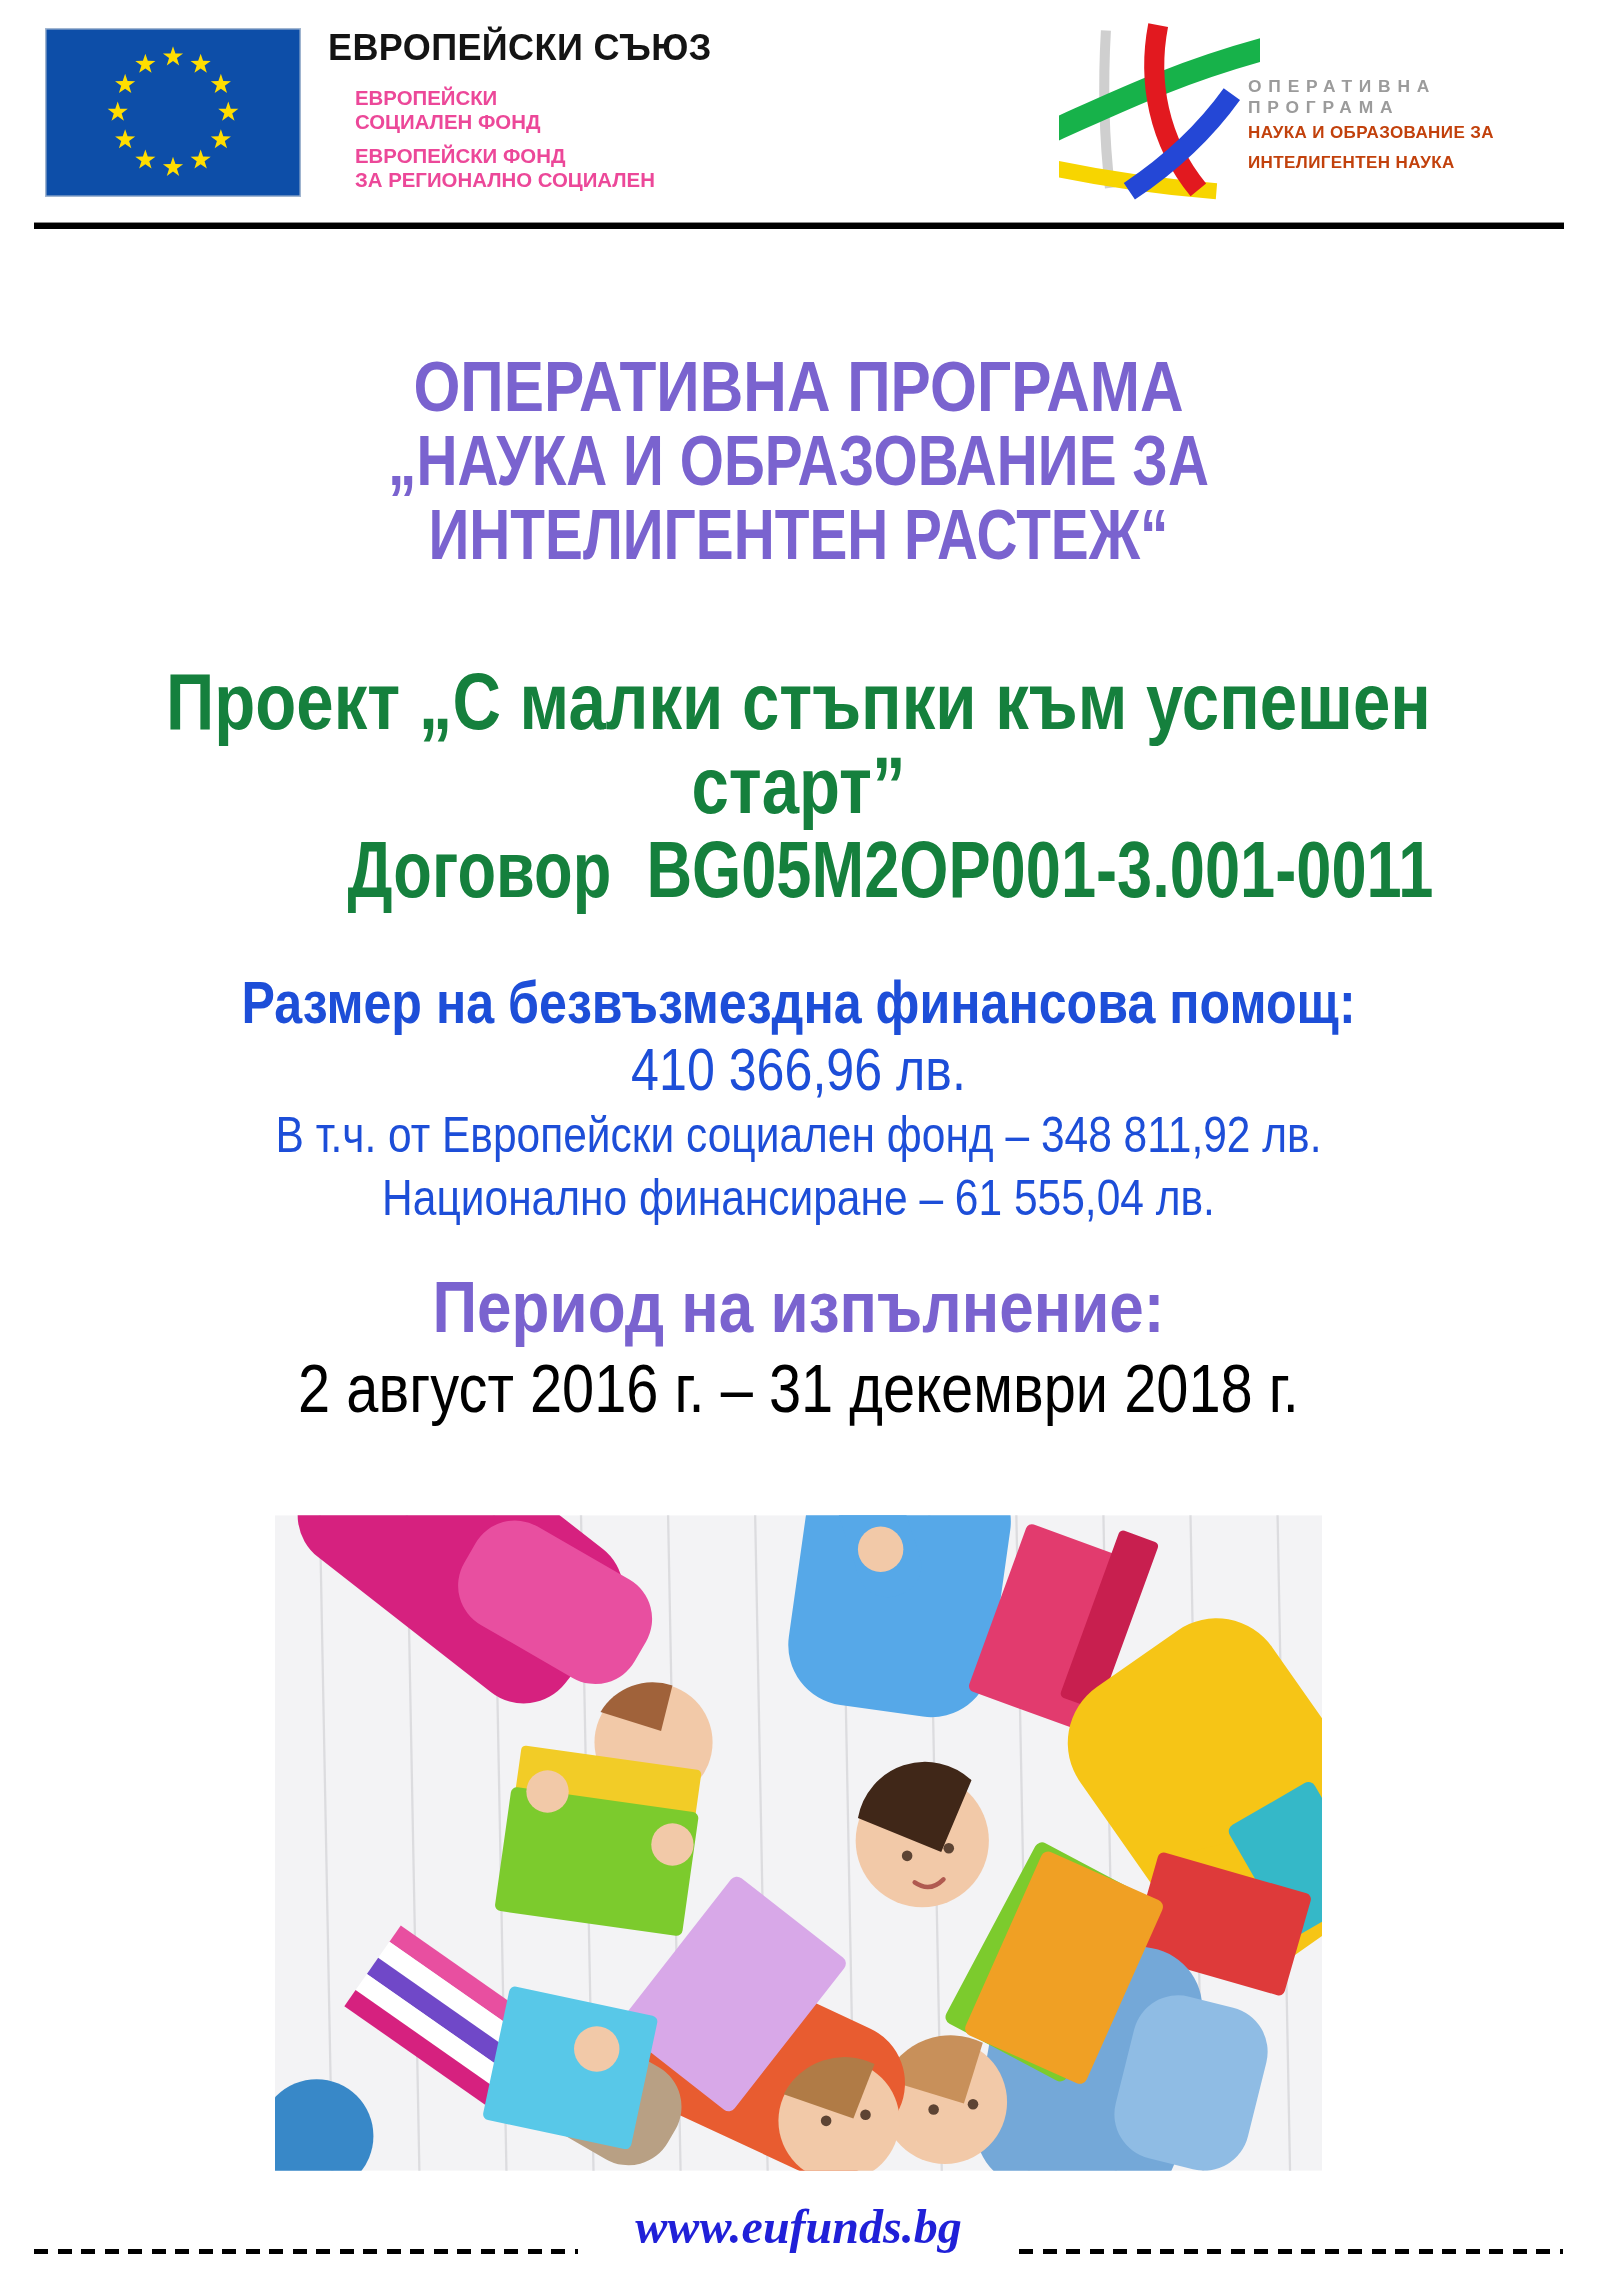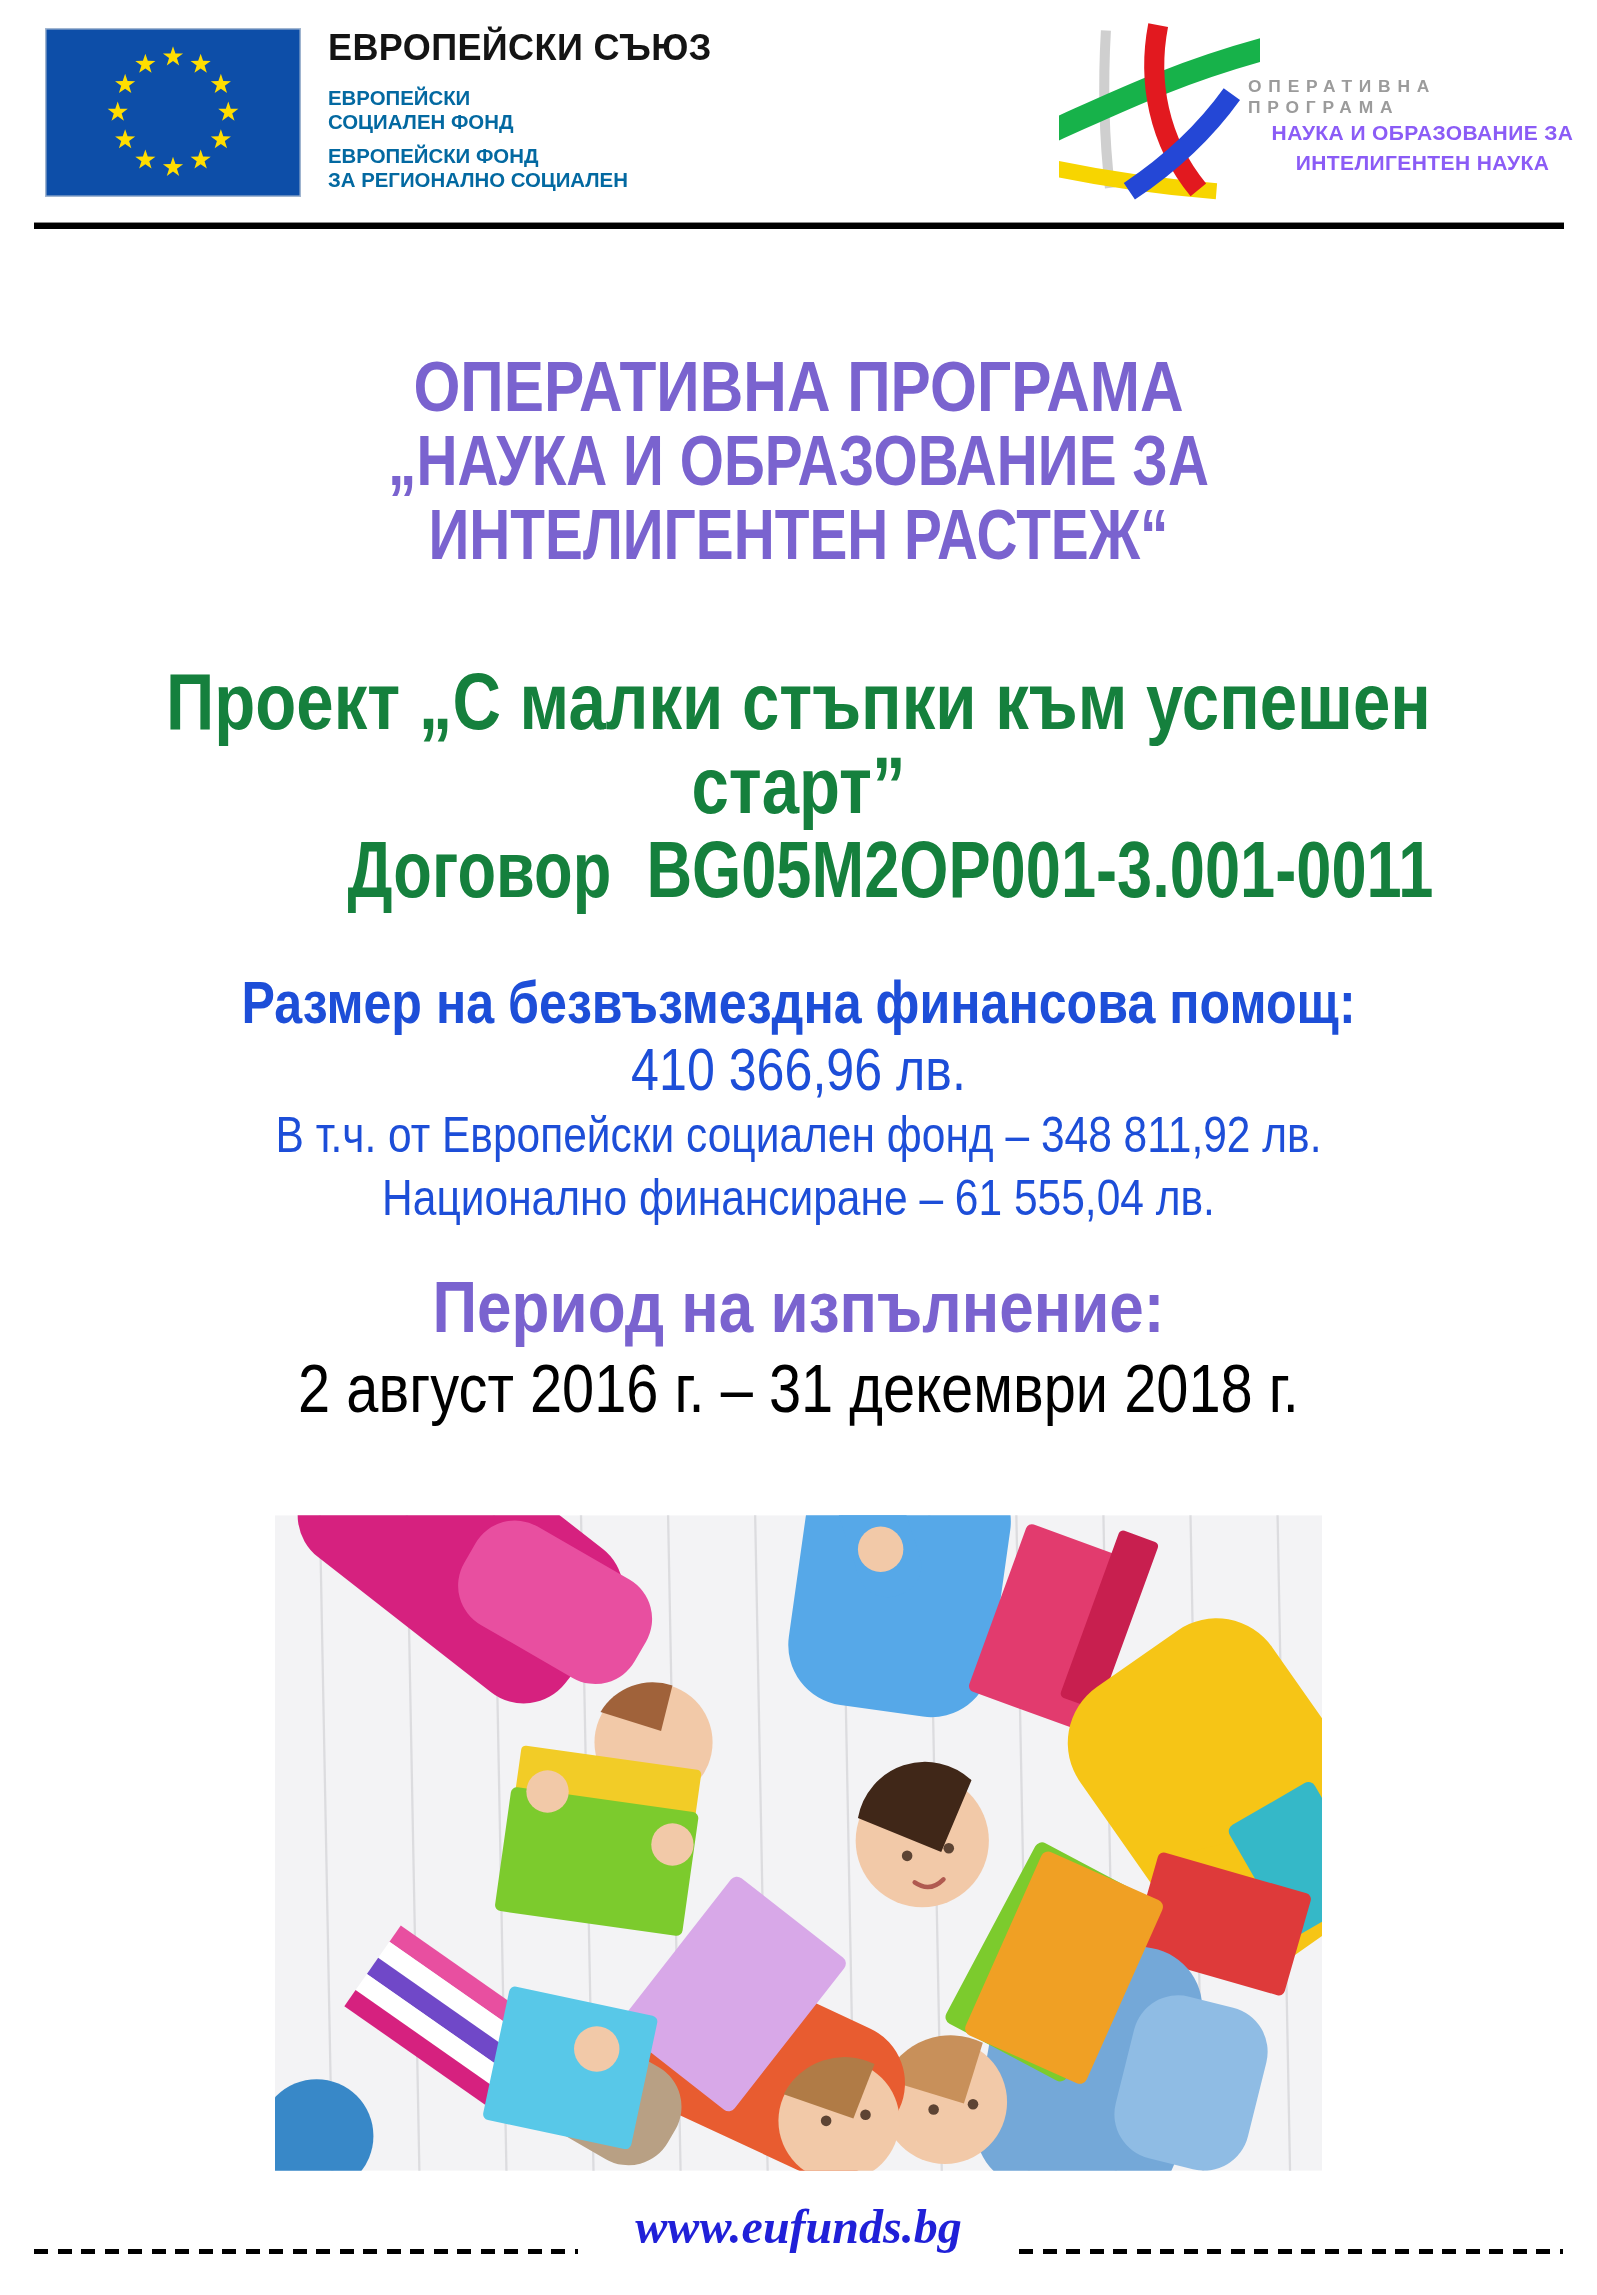--- a/index.html
+++ b/index.html
@@ -8,27 +8,27 @@
     background:#ffffff;
     font-family:"Liberation Sans", sans-serif;
     -webkit-font-smoothing:antialiased;
   }
 
   
   .header{position:relative;height:229px;}
   .eu-flag{position:absolute;left:45px;top:28px;width:256px;height:169px;}
   .eu-text{position:absolute;left:328px;top:27px;color:#1c1c1c;}
   .eu-title{font-size:36px;font-weight:bold;letter-spacing:0.4px;color:#141414;}
-  .eu-sub{margin-top:16.7px;font-size:20.4px;font-weight:bold;line-height:24px;color:#0369a1;}
+  .eu-sub{margin-top:16.7px;font-size:20.4px;font-weight:bold;line-height:24px;color:#ec4899;margin-left:27px;}
   .eu-sub + .eu-sub{margin-top:10.6px;}
 
   .op-logo-ribbons{position:absolute;left:1059px;top:12px;width:201px;height:191px;}
   .op-logo-text{position:absolute;left:1248px;top:76px;}
   .op-kicker{font-size:17.4px;letter-spacing:6.8px;color:#9b9b9b;font-weight:bold;}
-  .op-line{font-size:21px;font-weight:bold;color:#8b5cf6;line-height:29.5px;letter-spacing:0.4px;text-align:center;}
+  .op-line{font-size:17px;font-weight:bold;color:#c2410c;line-height:29.5px;letter-spacing:0.4px;}
   .op-line:first-of-type{margin-top:6px;}
 
   .rule{position:absolute;left:34px;right:33px;bottom:0;height:6.8px;
         background:linear-gradient(to bottom,#8b8b8b 0 1.5px,#000 1.5px 100%);}
 
   
   .main{ text-align:center; }
   .line{display:block;white-space:pre-wrap;}
   .cond{transform:scaleX(0.85);transform-origin:50% 50%;}
   .cond80{transform:scaleX(0.80);transform-origin:50% 50%;}

